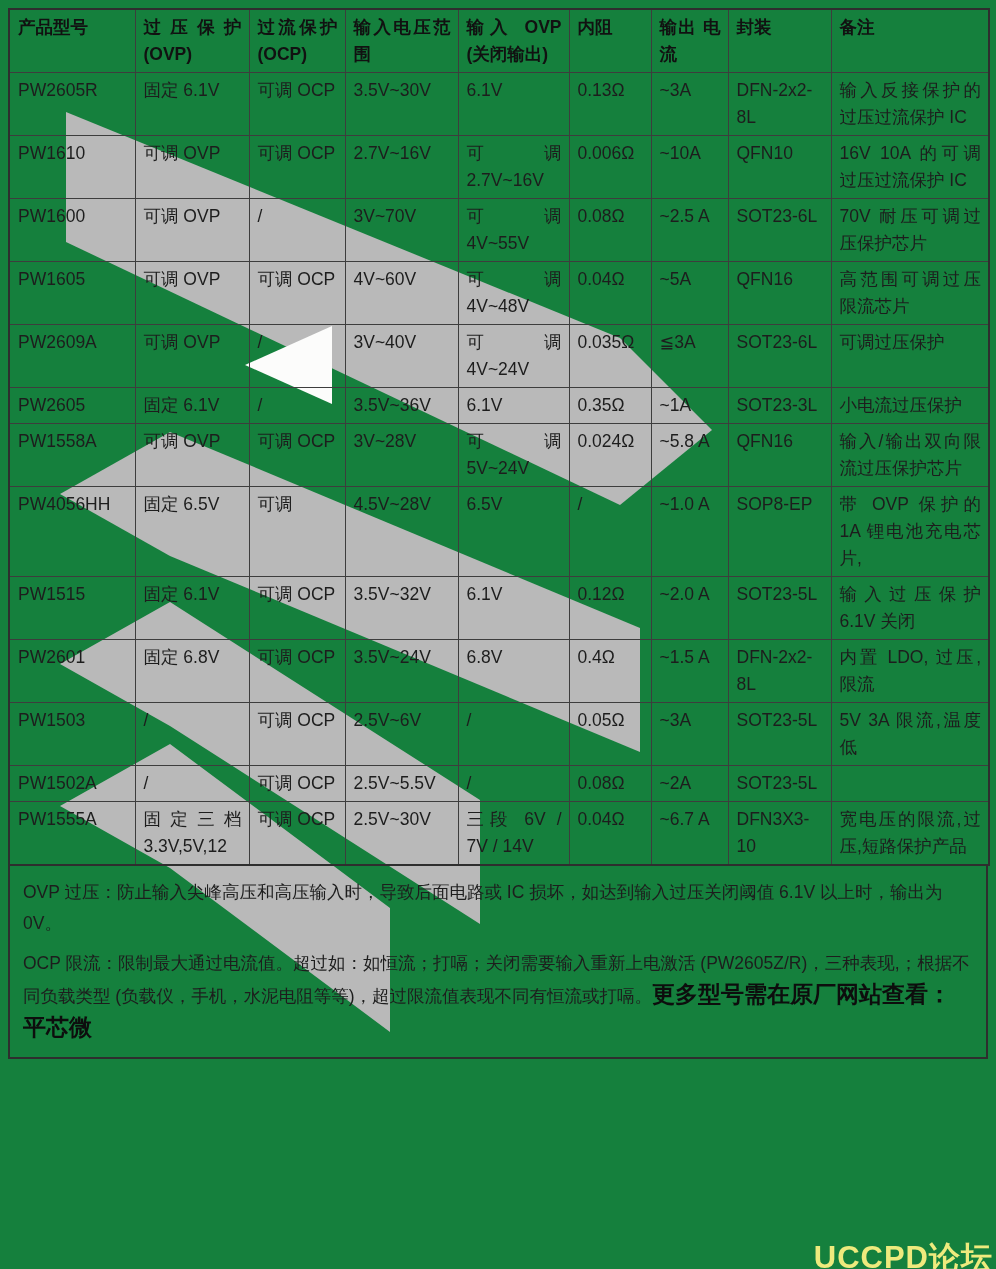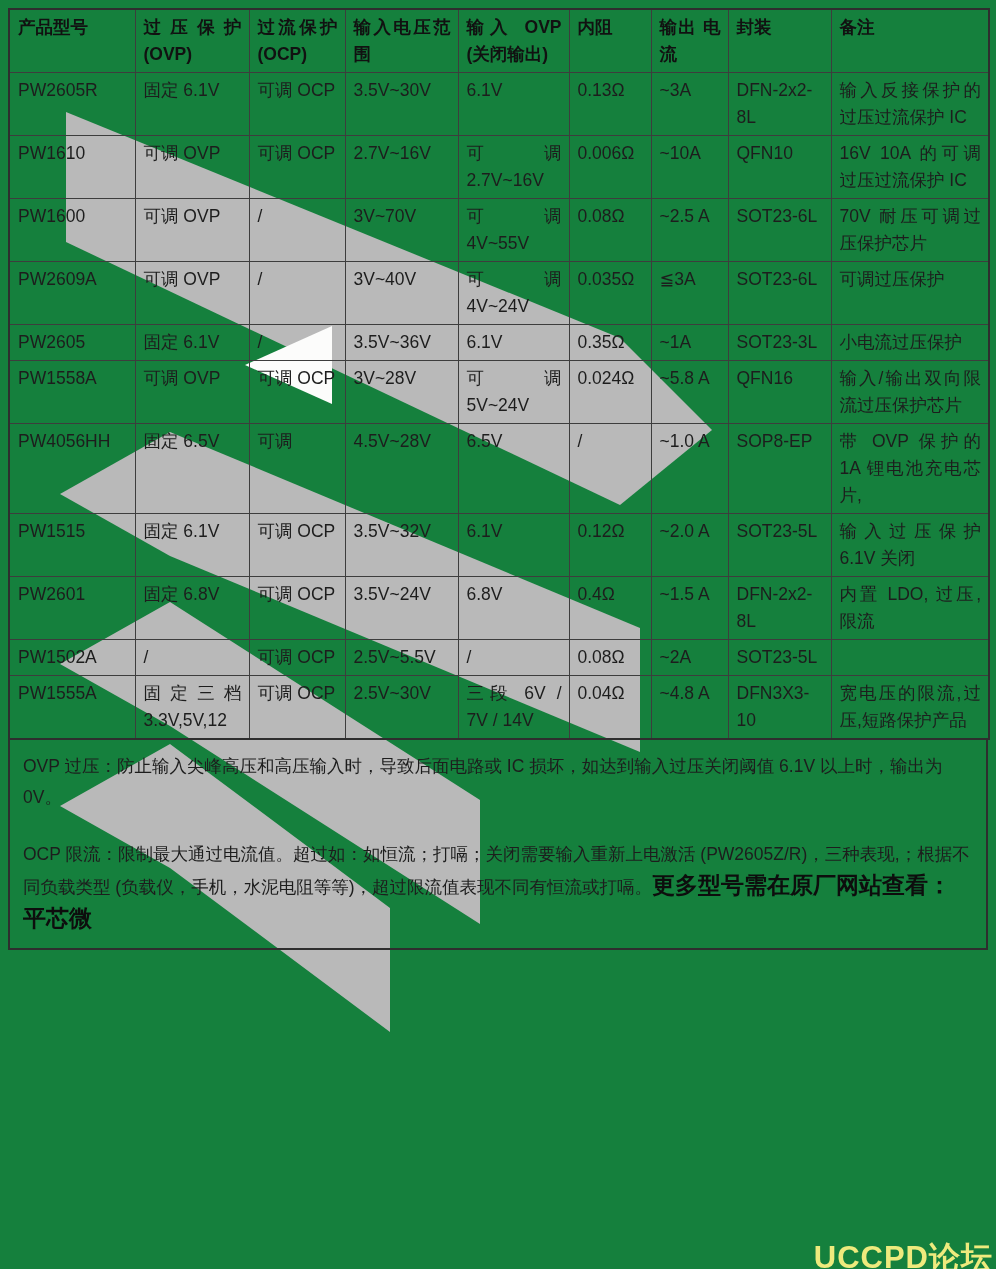--- a/index.html
+++ b/index.html
@@ -54,21 +54,21 @@
     border: 2.5px solid #2e2e2e;
     padding: 11px 13px 12px 13px;
     background: transparent;
     position: relative;
     z-index: 1;
   }
   .footer-box p {
     font-size: 17.5px;
     line-height: 31px;
     color: #1d1d1d;
-    margin-bottom: 26px;
+    margin-bottom: 9px;
   }
   .footer-box p:last-child { margin-bottom: 0; }
   .more-models {
     font-weight: bold;
     font-size: 23px;
     color: #0d0d0d;
   }
 
   .forum-watermark {
     position: absolute;
@@ -152,20 +152,31 @@
             <td>可调 OVP</td>
             <td>/</td>
             <td>3V~70V</td>
             <td>可调 4V~55V</td>
             <td>0.08Ω</td>
             <td>~2.5 A</td>
             <td>SOT23-6L</td>
             <td>70V 耐压可调过 压保护芯片</td>
           </tr>
           <tr>
+            <td>PW1605</td>
+            <td>可调 OVP</td>
+            <td>可调 OCP</td>
+            <td>4V~60V</td>
+            <td>可调 4V~48V</td>
+            <td>0.04Ω</td>
+            <td>~5A</td>
+            <td>QFN16</td>
+            <td>高范围可调过压 限流芯片</td>
+          </tr>
+          <tr>
             <td>PW2609A</td>
             <td>可调 OVP</td>
             <td>/</td>
             <td>3V~40V</td>
             <td>可调 4V~24V</td>
             <td>0.035Ω</td>
             <td>≦3A</td>
             <td>SOT23-6L</td>
             <td>可调过压保护</td>
           </tr>
@@ -218,38 +229,49 @@
             <td>固定 6.8V</td>
             <td>可调 OCP</td>
             <td>3.5V~24V</td>
             <td>6.8V</td>
             <td>0.4Ω</td>
             <td>~1.5 A</td>
             <td>DFN-2x2-8L</td>
             <td>内置 LDO, 过压, 限流</td>
           </tr>
           <tr>
+            <td>PW1503</td>
+            <td>/</td>
+            <td>可调 OCP</td>
+            <td>2.5V~6V</td>
+            <td>/</td>
+            <td>0.05Ω</td>
+            <td>~3A</td>
+            <td>SOT23-5L</td>
+            <td>5V 3A 限流,温度 低</td>
+          </tr>
+          <tr>
             <td>PW1502A</td>
             <td>/</td>
             <td>可调 OCP</td>
             <td>2.5V~5.5V</td>
             <td>/</td>
             <td>0.08Ω</td>
             <td>~2A</td>
             <td>SOT23-5L</td>
             <td></td>
           </tr>
           <tr>
             <td>PW1555A</td>
             <td>固定三档 3.3V,5V,12</td>
             <td>可调 OCP</td>
             <td>2.5V~30V</td>
             <td>三段 6V / 7V / 14V</td>
             <td>0.04Ω</td>
-            <td>~4.8 A</td>
+            <td>~6.7 A</td>
             <td>DFN3X3-10</td>
             <td>宽电压的限流,过 压,短路保护产品</td>
           </tr>
         </tbody>
     </table>
 
     <div class="footer-box">
       <p>OVP 过压：防止输入尖峰高压和高压输入时，导致后面电路或 IC 损坏，如达到输入过压关闭阈值 6.1V 以上时，输出为 0V。</p>
       <p><span>OCP 限流：限制最大通过电流值。超过如：如恒流；打嗝；关闭需要输入重新上电激活 (PW2605Z/R)，三种表现,；根据不同负载类型 (负载仪，手机，水泥电阻等等)，超过限流值表现不同有恒流或打嗝。</span><span class="more-models">更多型号需在原厂网站查看：平芯微</span></p>
     </div>

